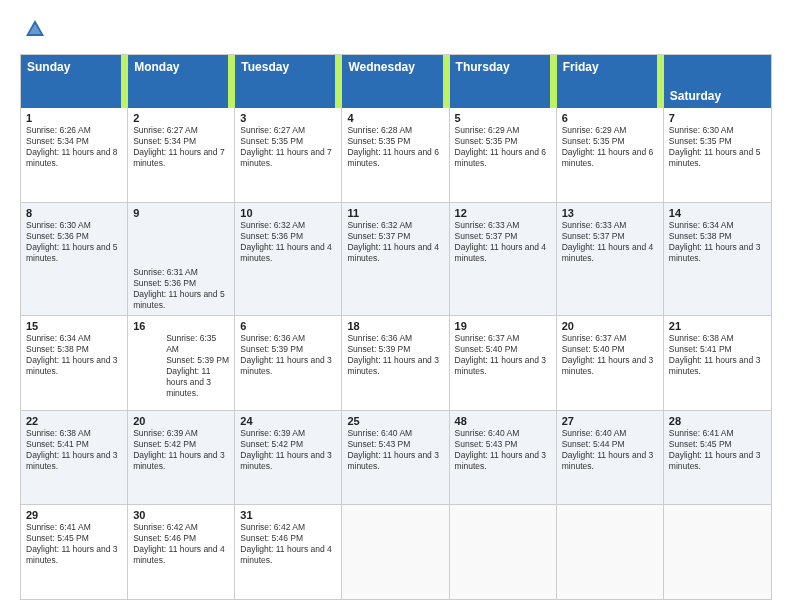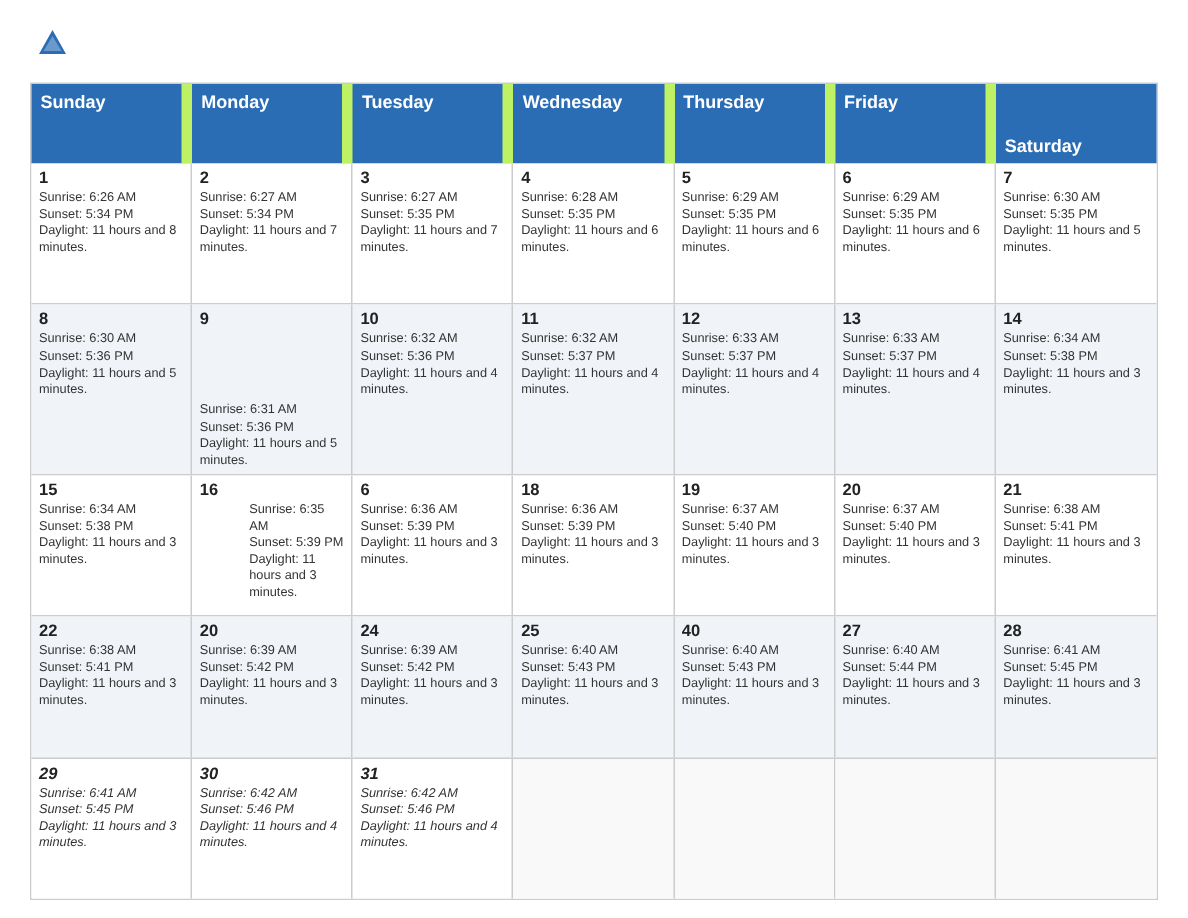--- a/index.html
+++ b/index.html
@@ -81,21 +81,21 @@
       display: flex;
       flex-direction: column;
       flex: 1;
     }
     .cal-row {
       display: grid;
       grid-template-columns: repeat(7, 1fr);
       flex: 1;
       border-bottom: 1px solid #ccc;
     }
-    .cal-row:last-child { border-bottom: none; font-style: italic; }
+    .cal-row:last-child { border-bottom: none; }
     .cal-row:nth-child(even) { background: #f0f4f8; }
     .cal-row:nth-child(odd) { background: #fff; }
     .cal-cell {
       border-right: 1px solid #ccc;
       padding: 4px 5px;
       font-size: 9px;
       color: #333;
       vertical-align: top;
       overflow: hidden;
     }
@@ -301,21 +301,21 @@
 Sunset: 5:42 PM
 Daylight: 11 hours and 3 minutes.</div>
           </div>
           <div class="cal-cell">
             <span class="day-num">25</span>
             <div class="cell-text" style="white-space: pre-line;">Sunrise: 6:40 AM
 Sunset: 5:43 PM
 Daylight: 11 hours and 3 minutes.</div>
           </div>
           <div class="cal-cell">
-            <span class="day-num">40</span>
+            <span class="day-num">48</span>
             <div class="cell-text" style="white-space: pre-line;">Sunrise: 6:40 AM
 Sunset: 5:43 PM
 Daylight: 11 hours and 3 minutes.</div>
           </div>
           <div class="cal-cell">
             <span class="day-num">27</span>
             <div class="cell-text" style="white-space: pre-line;">Sunrise: 6:40 AM
 Sunset: 5:44 PM
 Daylight: 11 hours and 3 minutes.</div>
           </div>

